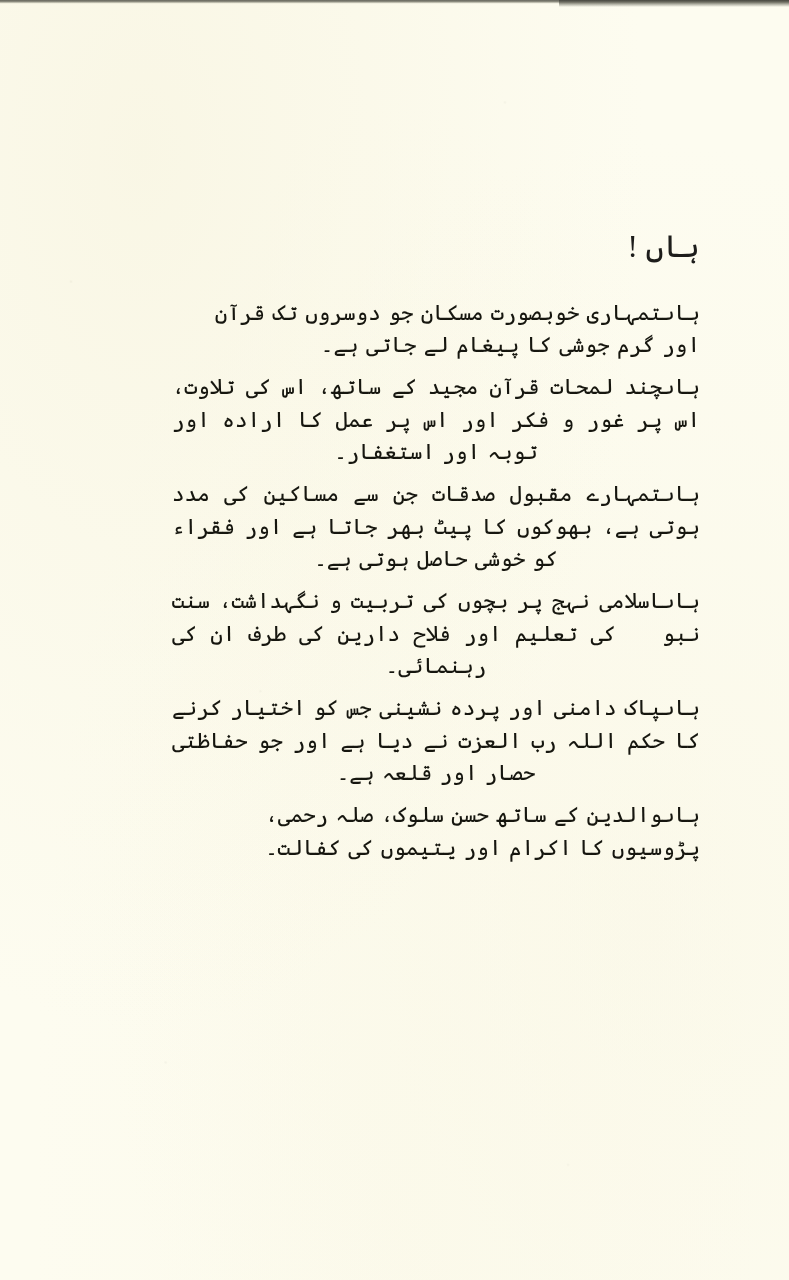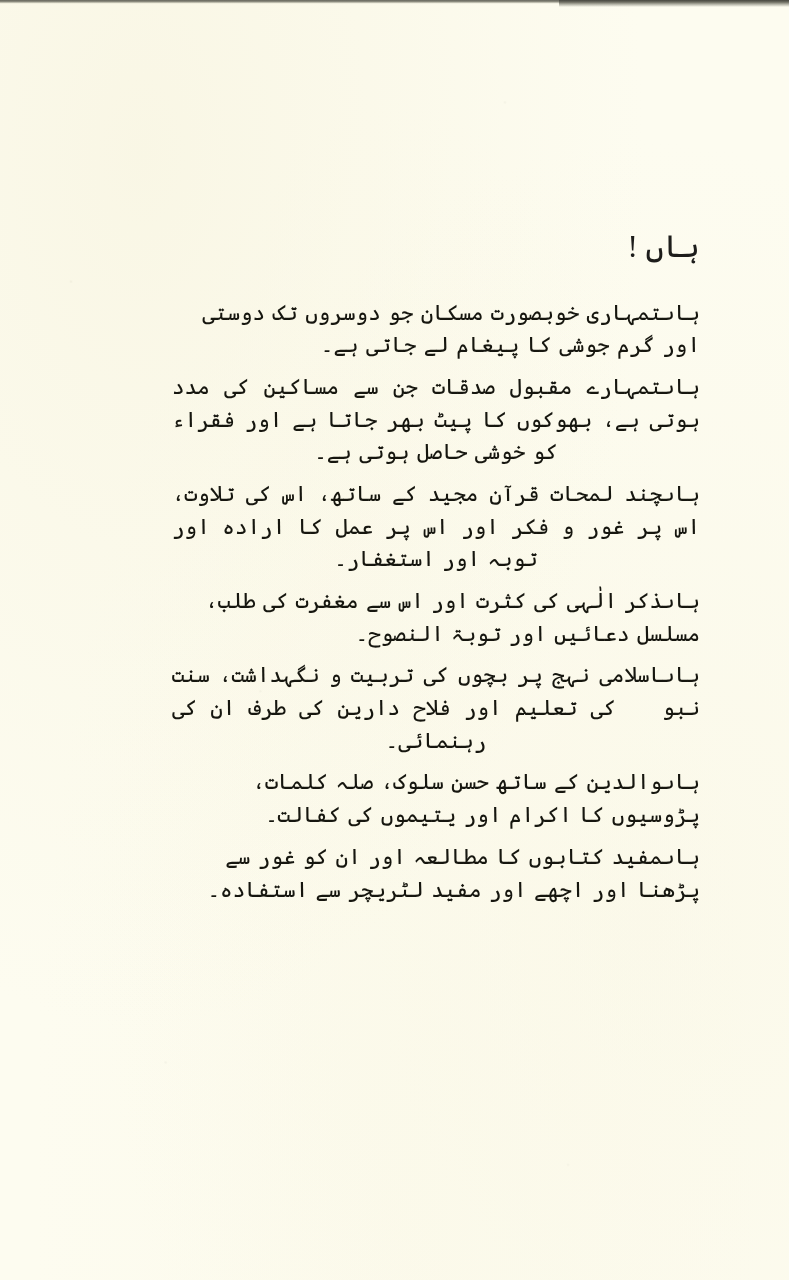--- a/index.html
+++ b/index.html
@@ -109,25 +109,24 @@
 <div class="page">
 
   <div class="scan-edge-top"></div>
   <div class="scan-edge-top-right"></div>
 
   <div class="content">
 
     <h1 class="page-heading">ہاں !</h1>
 
     <div class="body-block">
-        <p class="para"><span class="lead">ہاں</span><span class="body">تمہاری خوبصورت مسکان جو دوسروں تک دوستی اور گرم جوشی کا پیغام لے جاتی ہے۔</span></p>
+        <p class="para"><span class="lead">ہاں</span><span class="body">تمہاری خوبصورت مسکان جو دوسروں تک قرآن اور گرم جوشی کا پیغام لے جاتی ہے۔</span></p>
+        <p class="para wraps"><span class="lead">ہاں</span><span class="body">چند لمحات قرآن مجید کے ساتھ، اس کی تلاوت، اس پر غور و فکر اور اس پر عمل کا ارادہ اور توبہ اور استغفار۔</span></p>
         <p class="para wraps"><span class="lead">ہاں</span><span class="body">تمہارے مقبول صدقات جن سے مساکین کی مدد ہوتی ہے، بھوکوں کا پیٹ بھر جاتا ہے اور فقراء کو خوشی حاصل ہوتی ہے۔</span></p>
-        <p class="para wraps"><span class="lead">ہاں</span><span class="body">چند لمحات قرآن مجید کے ساتھ، اس کی تلاوت، اس پر غور و فکر اور اس پر عمل کا ارادہ اور توبہ اور استغفار۔</span></p>
-        <p class="para"><span class="lead">ہاں</span><span class="body">ذکر الٰہی کی کثرت اور اس سے مغفرت کی طلب، مسلسل دعائیں اور توبۃ النصوح۔</span></p>
         <p class="para wraps"><span class="lead">ہاں</span><span class="body">اسلامی نہج پر بچوں کی تربیت و نگہداشت، سنت نبویؐ کی تعلیم اور فلاح دارین کی طرف ان کی رہنمائی۔</span></p>
-        <p class="para"><span class="lead">ہاں</span><span class="body">والدین کے ساتھ حسن سلوک، صلہ کلمات، پڑوسیوں کا اکرام اور یتیموں کی کفالت۔</span></p>
-        <p class="para"><span class="lead">ہاں</span><span class="body">مفید کتابوں کا مطالعہ اور ان کو غور سے پڑھنا اور اچھے اور مفید لٹریچر سے استفادہ۔</span></p>
+        <p class="para wraps"><span class="lead">ہاں</span><span class="body">پاک دامنی اور پردہ نشینی جس کو اختیار کرنے کا حکم اللہ رب العزت نے دیا ہے اور جو حفاظتی حصار اور قلعہ ہے۔</span></p>
+        <p class="para"><span class="lead">ہاں</span><span class="body">والدین کے ساتھ حسن سلوک، صلہ رحمی، پڑوسیوں کا اکرام اور یتیموں کی کفالت۔</span></p>
       </div>
 
   </div>
 
   <div class="speckle"></div>
 </div>
 
 </body></html>

